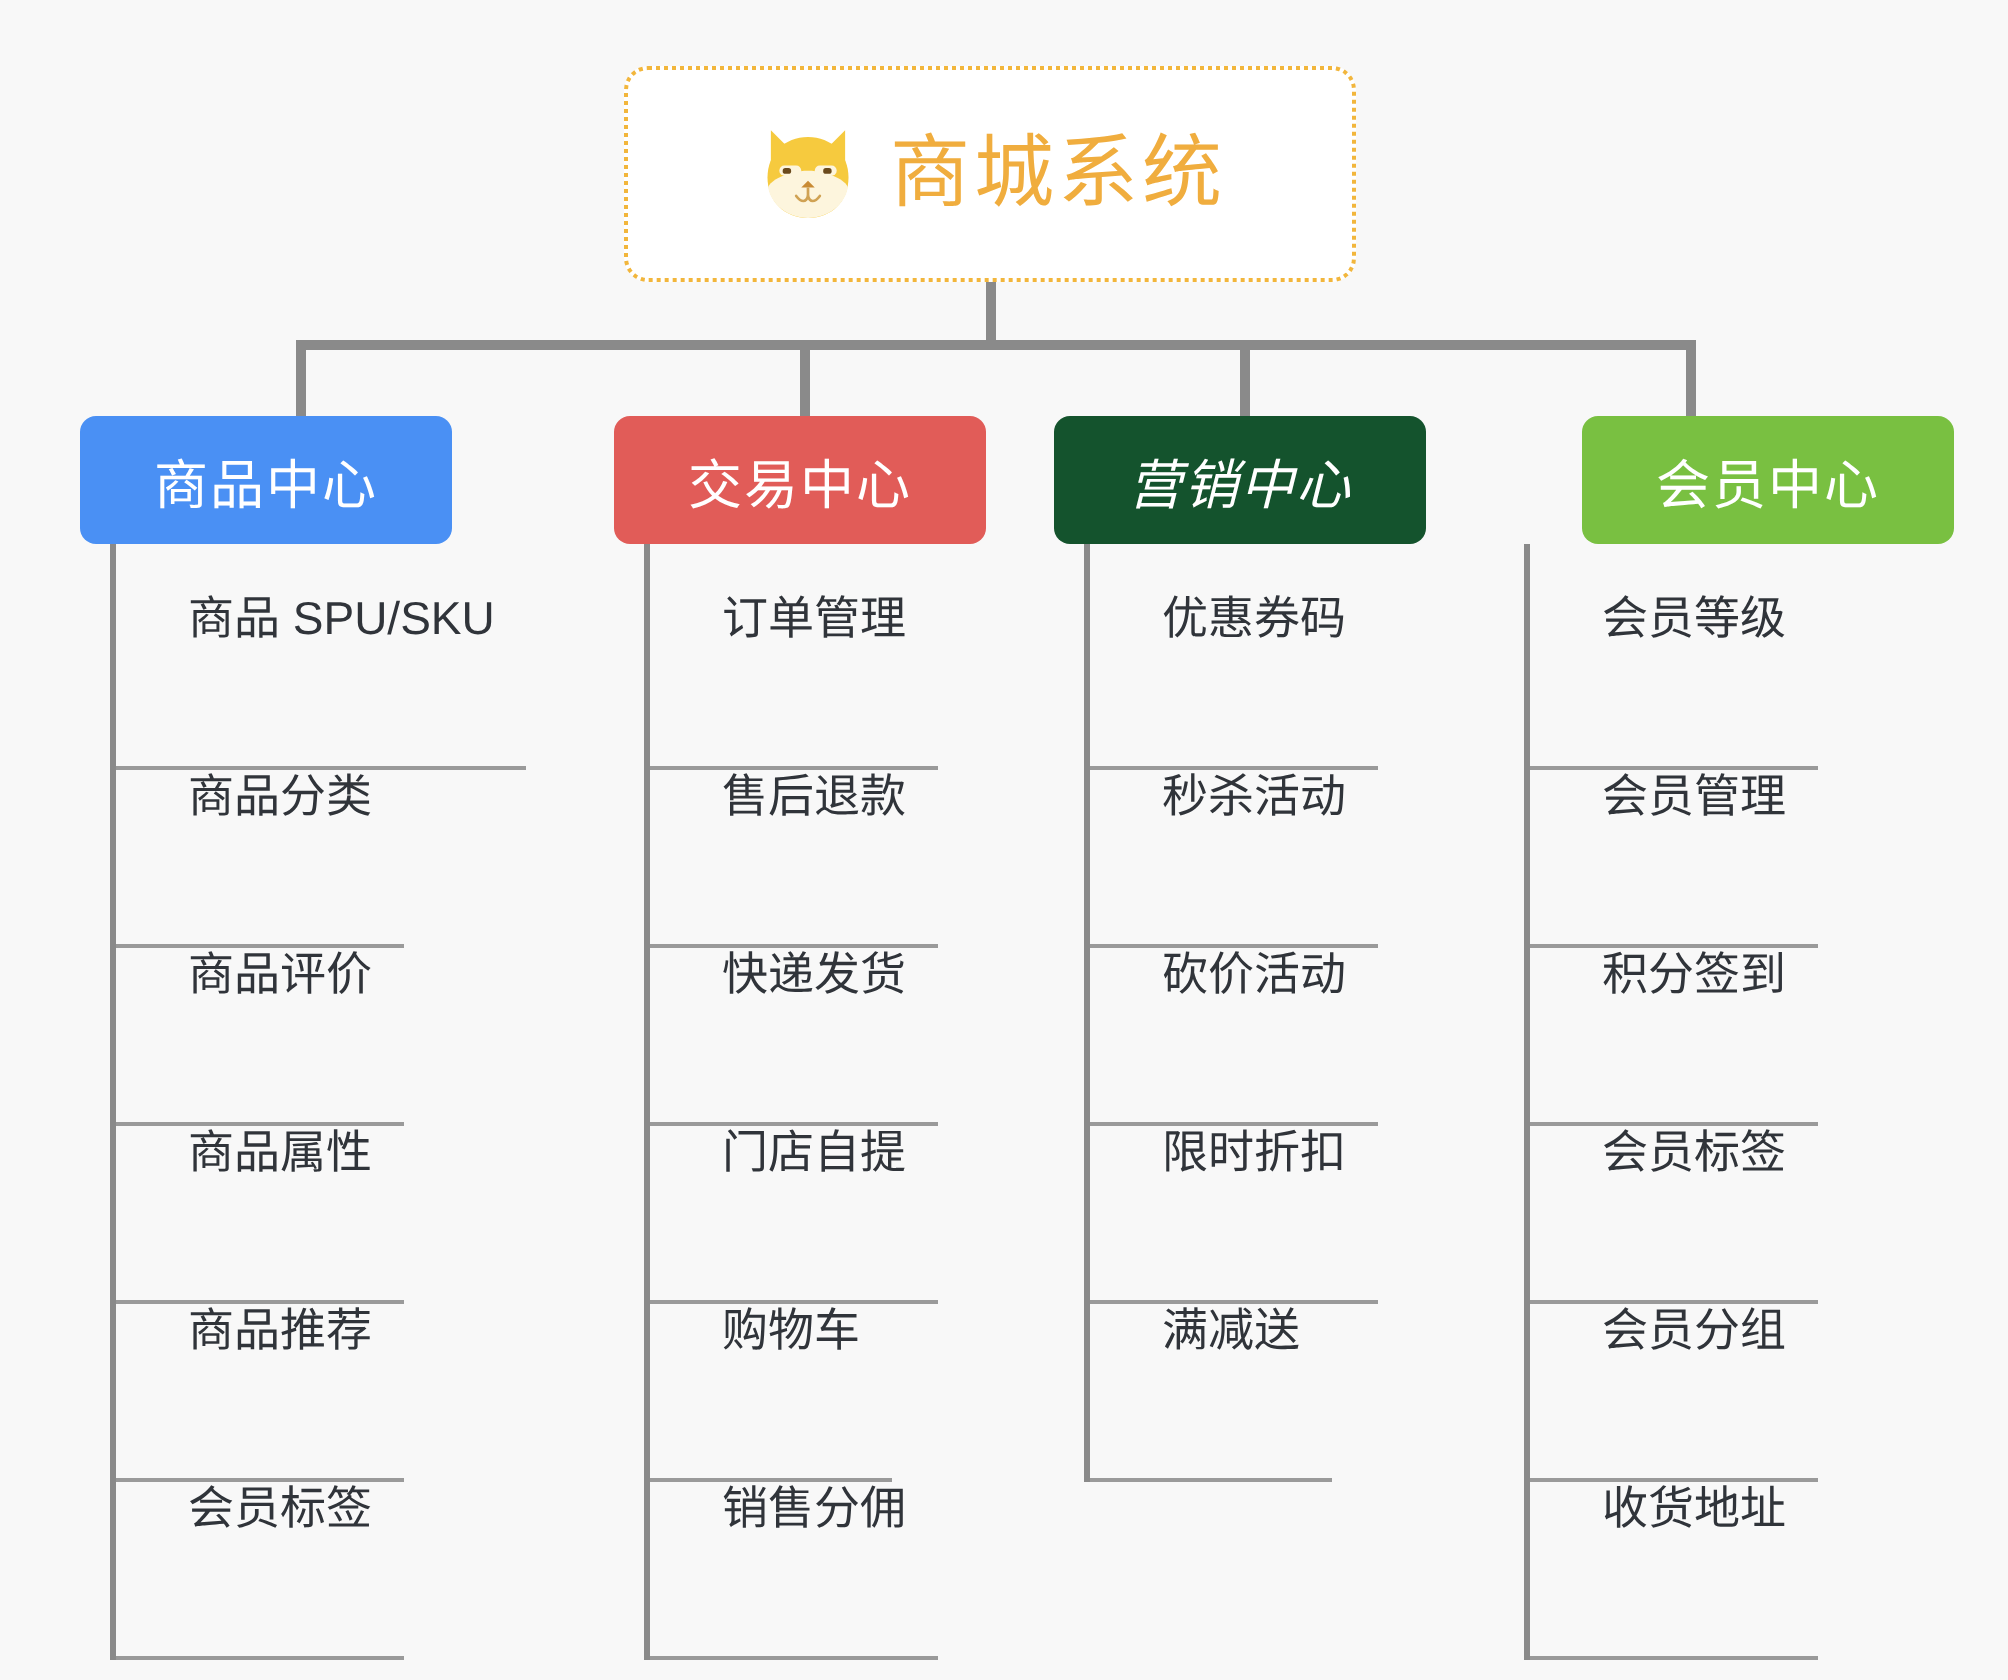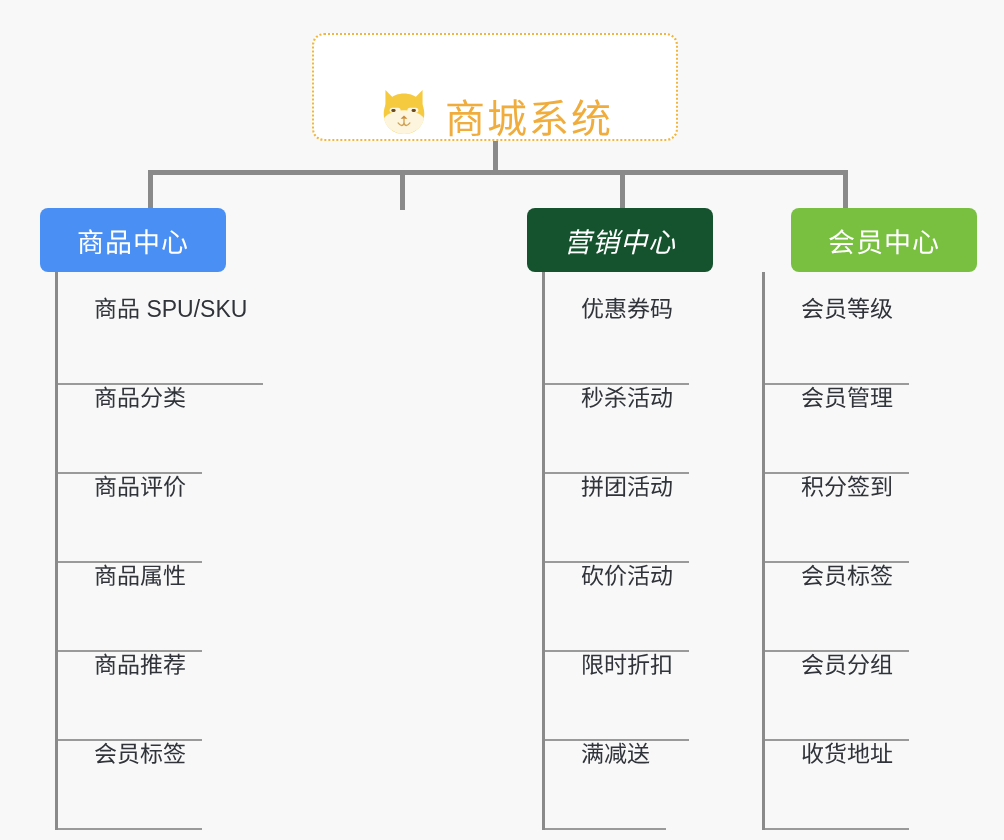--- a/index.html
+++ b/index.html
@@ -27,21 +27,21 @@
     position: absolute;
     left: 312px;
     top: 33px;
     width: 366px;
     height: 108px;
     box-sizing: border-box;
     background: #ffffff;
     border: 2px dotted #f2b63c;
     border-radius: 12px;
     display: flex;
-    align-items: flex-end;
+    align-items: center;
     justify-content: center;
     gap: 14px;
   }
   .root-emoji {
     width: 54px;
     height: 54px;
     flex: 0 0 auto;
     display: block;
   }
   .root-title {
@@ -174,34 +174,54 @@
       </div>
       <div class="leaf-item">
         <span class="leaf-rule">商品推荐</span>
       </div>
       <div class="leaf-item">
         <span class="leaf-rule">会员标签</span>
       </div>
     </div>
   </div>
 
+  <div class="column c2">
+    <div class="cat-box" style="background: rgb(225, 92, 88);">交易中心</div>
+    <div class="leaf-list">
+      <div class="leaf-item">
+        <span class="leaf-rule">订单管理</span>
+      </div>
+      <div class="leaf-item">
+        <span class="leaf-rule">售后退款</span>
+      </div>
+      <div class="leaf-item">
+        <span class="leaf-rule">快递发货</span>
+      </div>
+      <div class="leaf-item">
+        <span class="leaf-rule">门店自提</span>
+      </div>
+      <div class="leaf-item">
+        <span class="leaf-rule">购物车</span>
+      </div>
+      <div class="leaf-item">
+        <span class="leaf-rule">销售分佣</span>
+      </div>
+    </div>
+  </div>
 
   <div class="column c3">
     <div class="cat-box" style="background: #14532d; font-style: italic;">营销中心</div>
     <div class="leaf-list">
       <div class="leaf-item">
         <span class="leaf-rule">优惠券码</span>
       </div>
       <div class="leaf-item">
         <span class="leaf-rule">秒杀活动</span>
       </div>
       <div class="leaf-item">
-        <span class="leaf-rule">拼团活动</span>
-      </div>
-      <div class="leaf-item">
         <span class="leaf-rule">砍价活动</span>
       </div>
       <div class="leaf-item">
         <span class="leaf-rule">限时折扣</span>
       </div>
       <div class="leaf-item">
         <span class="leaf-rule">满减送</span>
       </div>
     </div>
   </div>

